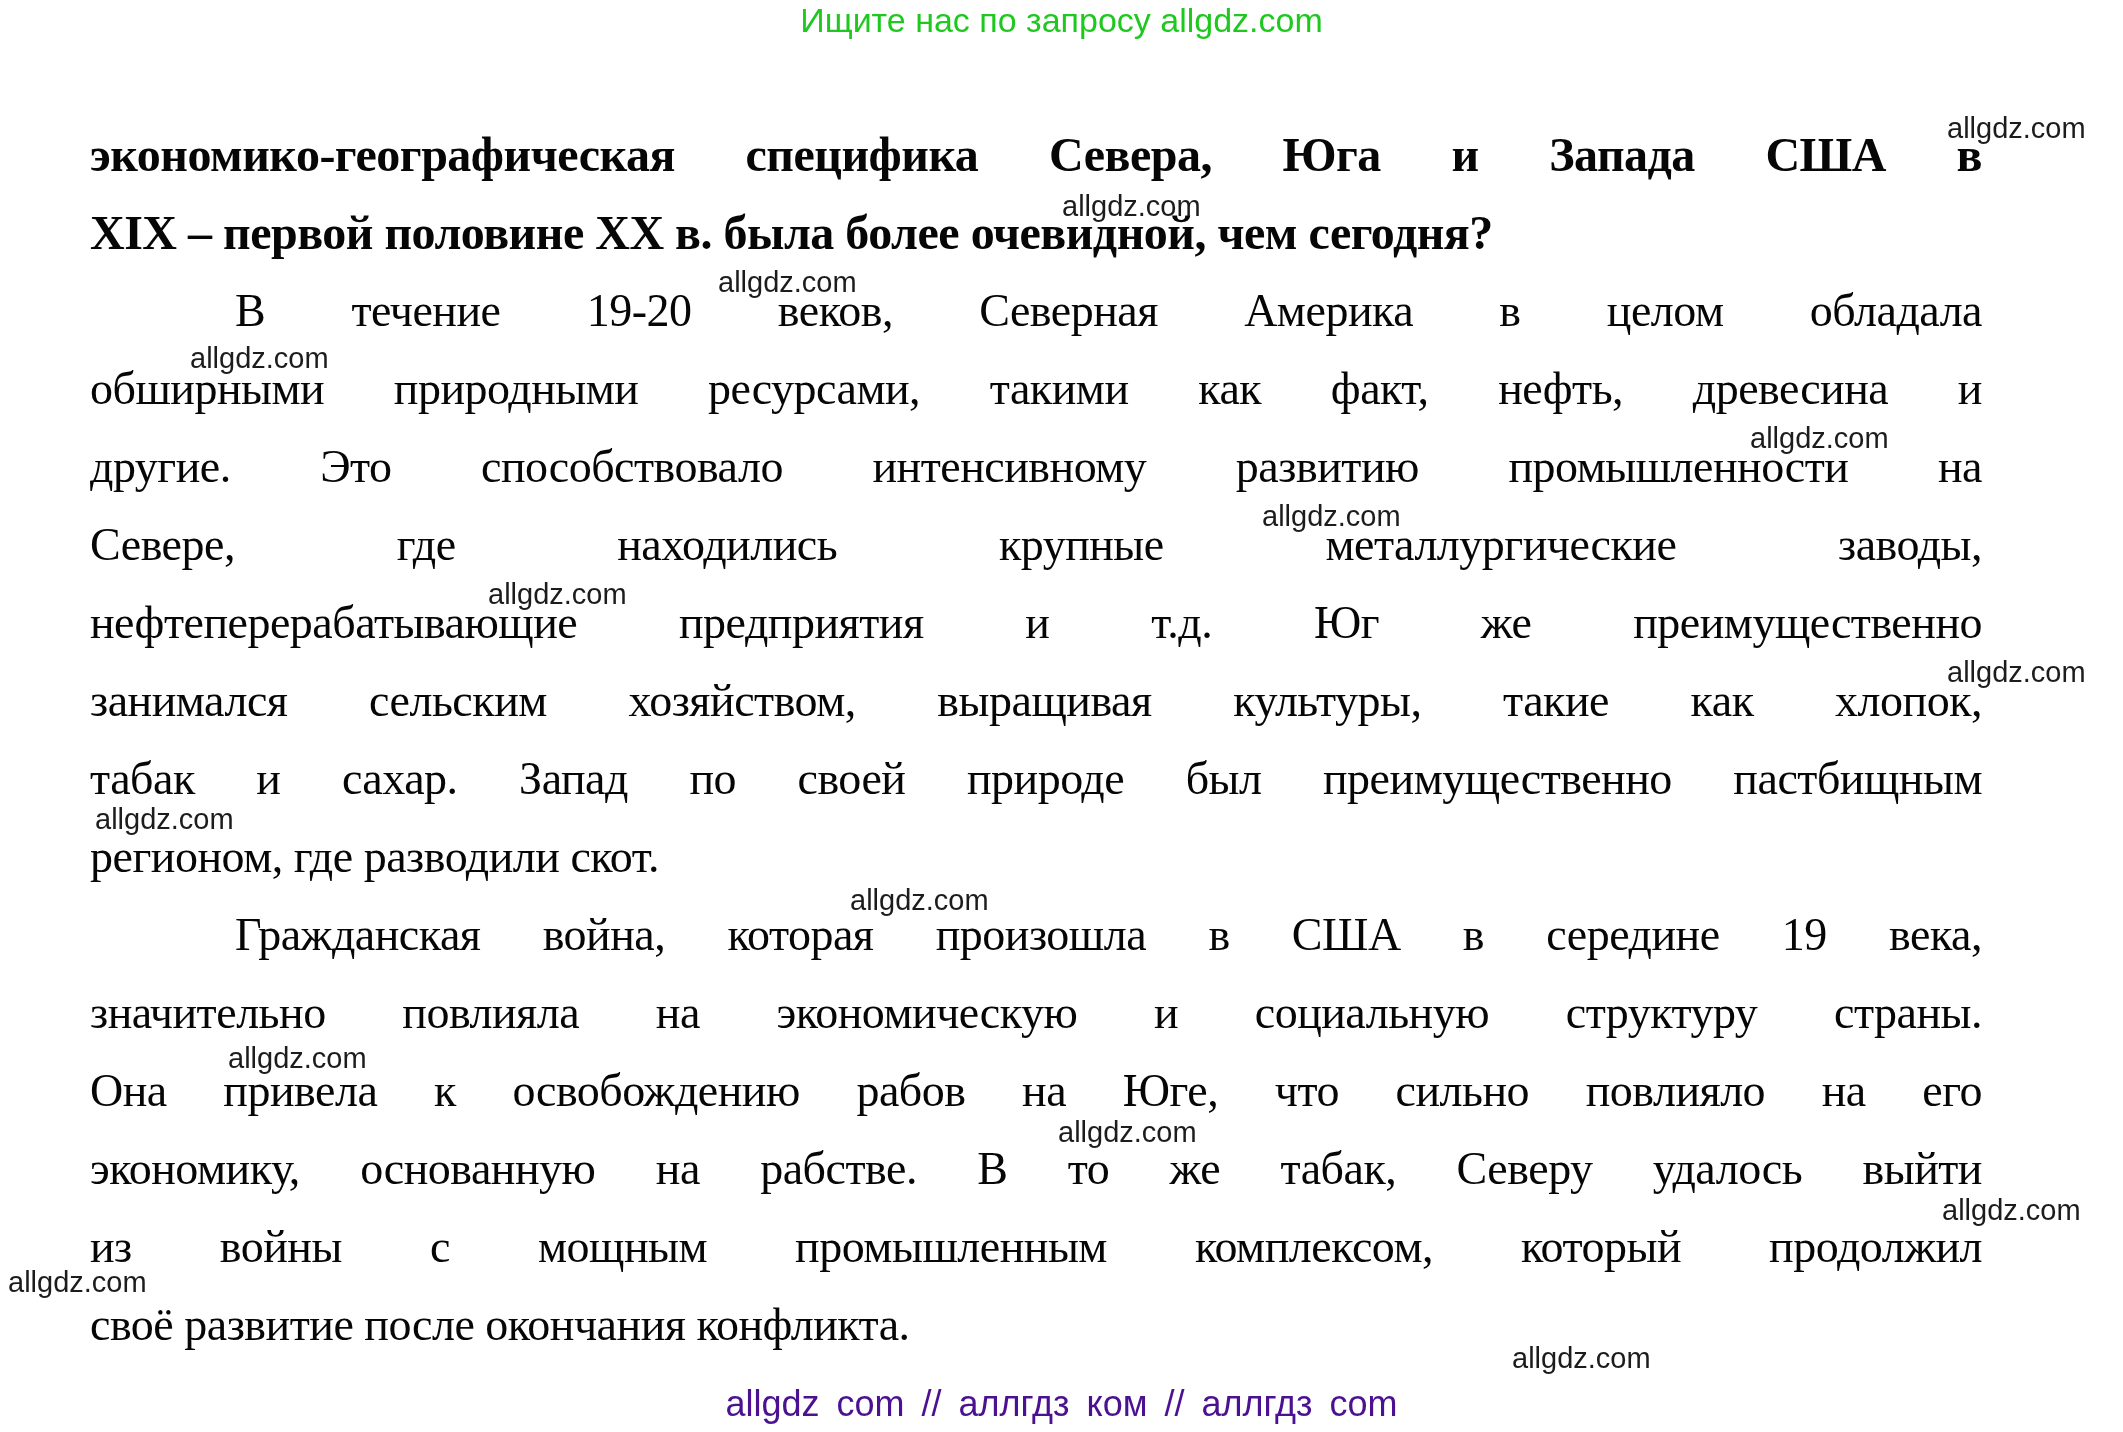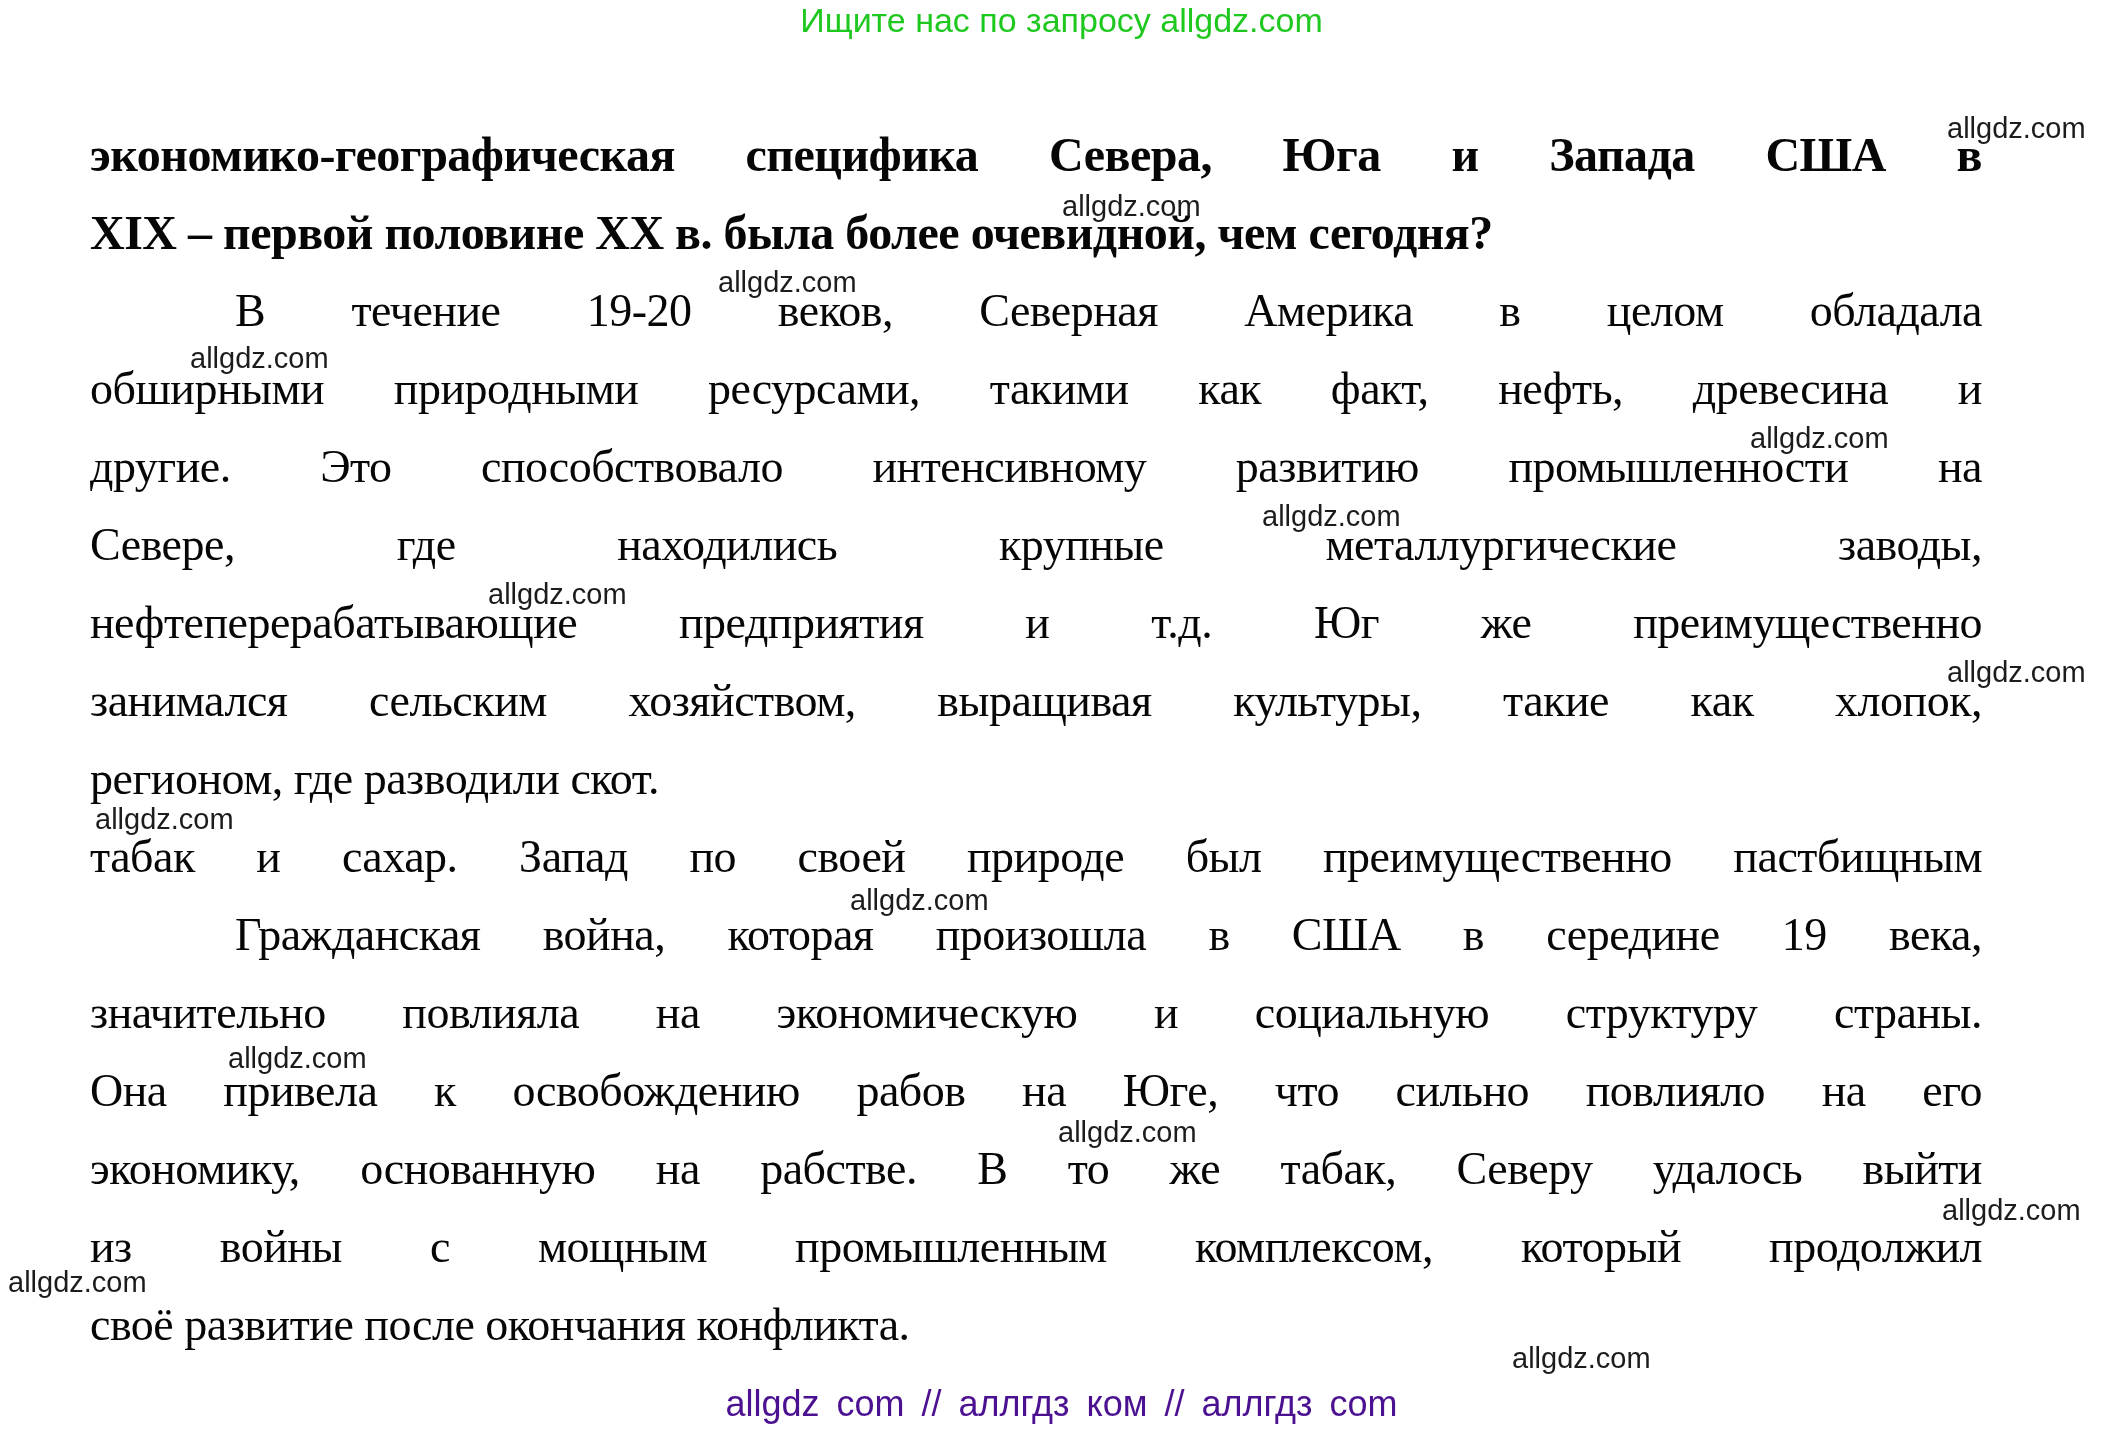--- a/index.html
+++ b/index.html
@@ -114,22 +114,22 @@
     </div>
     <div class="line titleline jline">экономико-географическая специфика Севера, Юга и Запада США в</div>
     <div class="line titleline lastline">XIX – первой половине XX в. была более очевидной, чем сегодня?</div>
 
     <div class="line jline indent">В течение 19-20 веков, Северная Америка в целом обладала</div>
     <div class="line jline">обширными природными ресурсами, такими как факт, нефть, древесина и</div>
     <div class="line jline">другие. Это способствовало интенсивному развитию промышленности на</div>
     <div class="line jline">Севере, где находились крупные металлургические заводы,</div>
     <div class="line jline">нефтеперерабатывающие предприятия и т.д. Юг же преимущественно</div>
     <div class="line jline">занимался сельским хозяйством, выращивая культуры, такие как хлопок,</div>
+    <div class="line jline">табак и сахар. Запад по своей природе был преимущественно пастбищным</div>
     <div class="line lastline">регионом, где разводили скот.</div>
-    <div class="line jline">табак и сахар. Запад по своей природе был преимущественно пастбищным</div>
 
     <div class="line jline indent">Гражданская война, которая произошла в США в середине 19 века,</div>
     <div class="line jline">значительно повлияла на экономическую и социальную структуру страны.</div>
     <div class="line jline">Она привела к освобождению рабов на Юге, что сильно повлияло на его</div>
     <div class="line jline">экономику, основанную на рабстве. В то же табак, Северу удалось выйти</div>
     <div class="line jline">из войны с мощным промышленным комплексом, который продолжил</div>
     <div class="line lastline">своё развитие после окончания конфликта.</div>
 
   </div>
 

